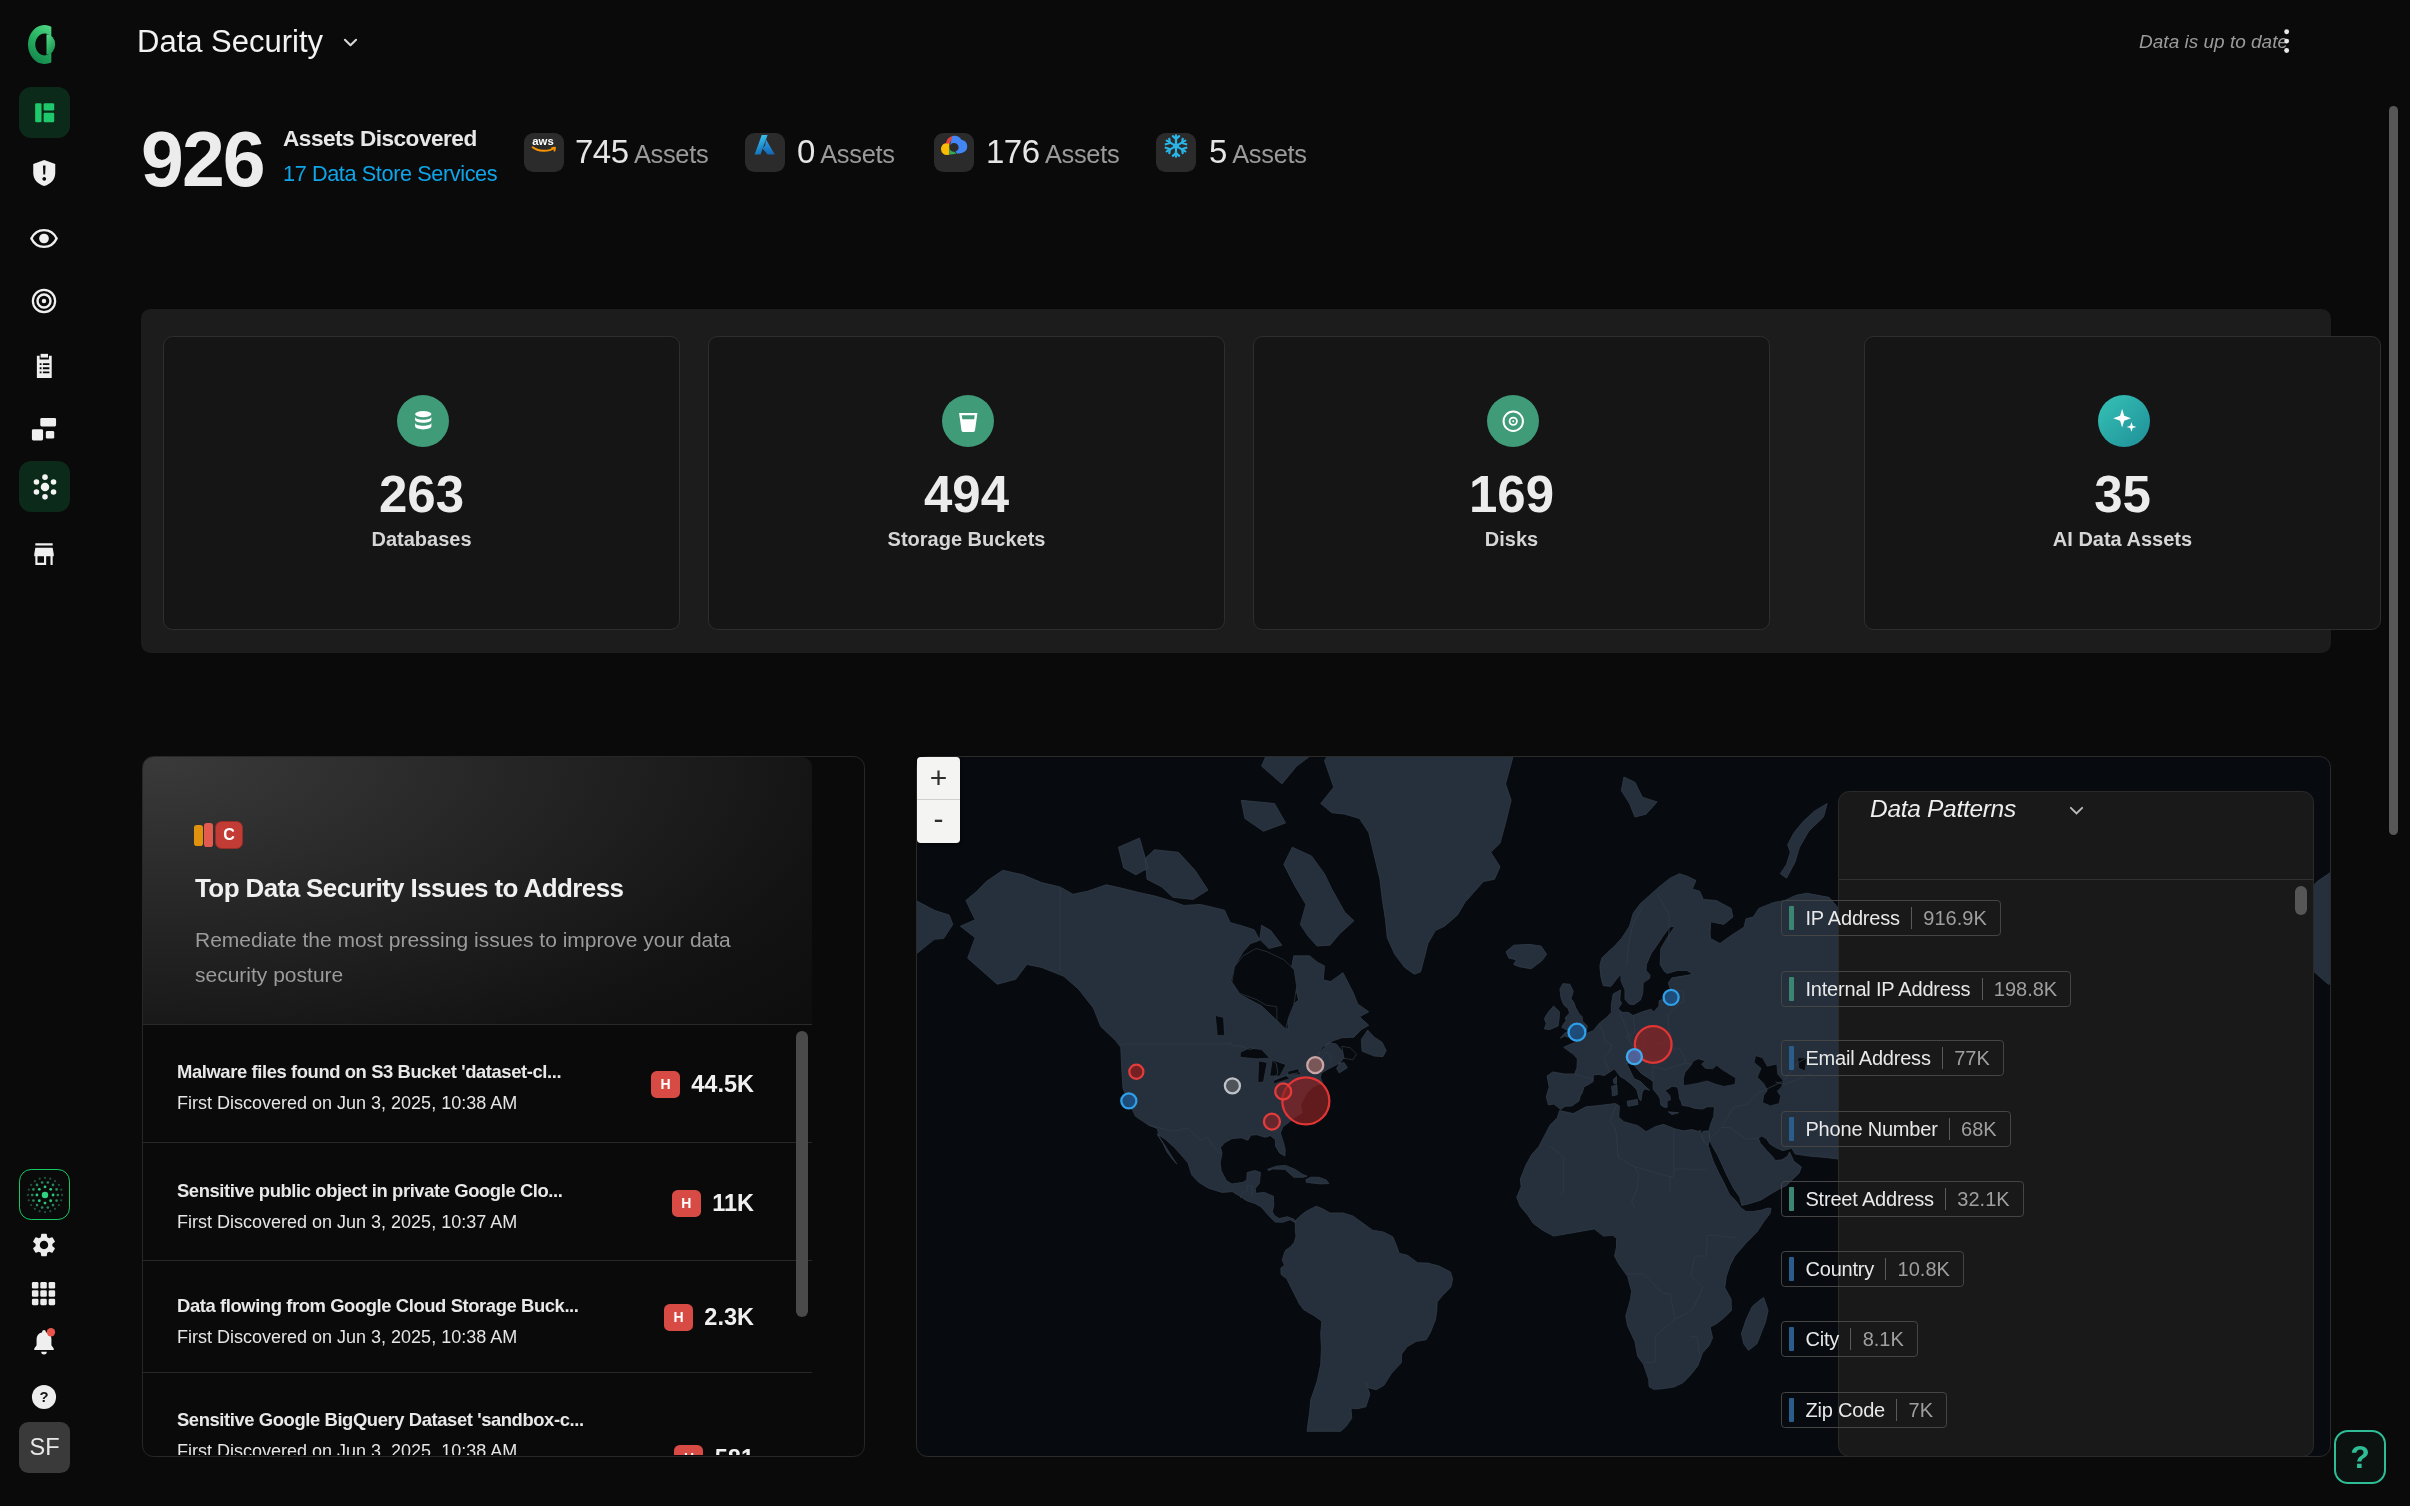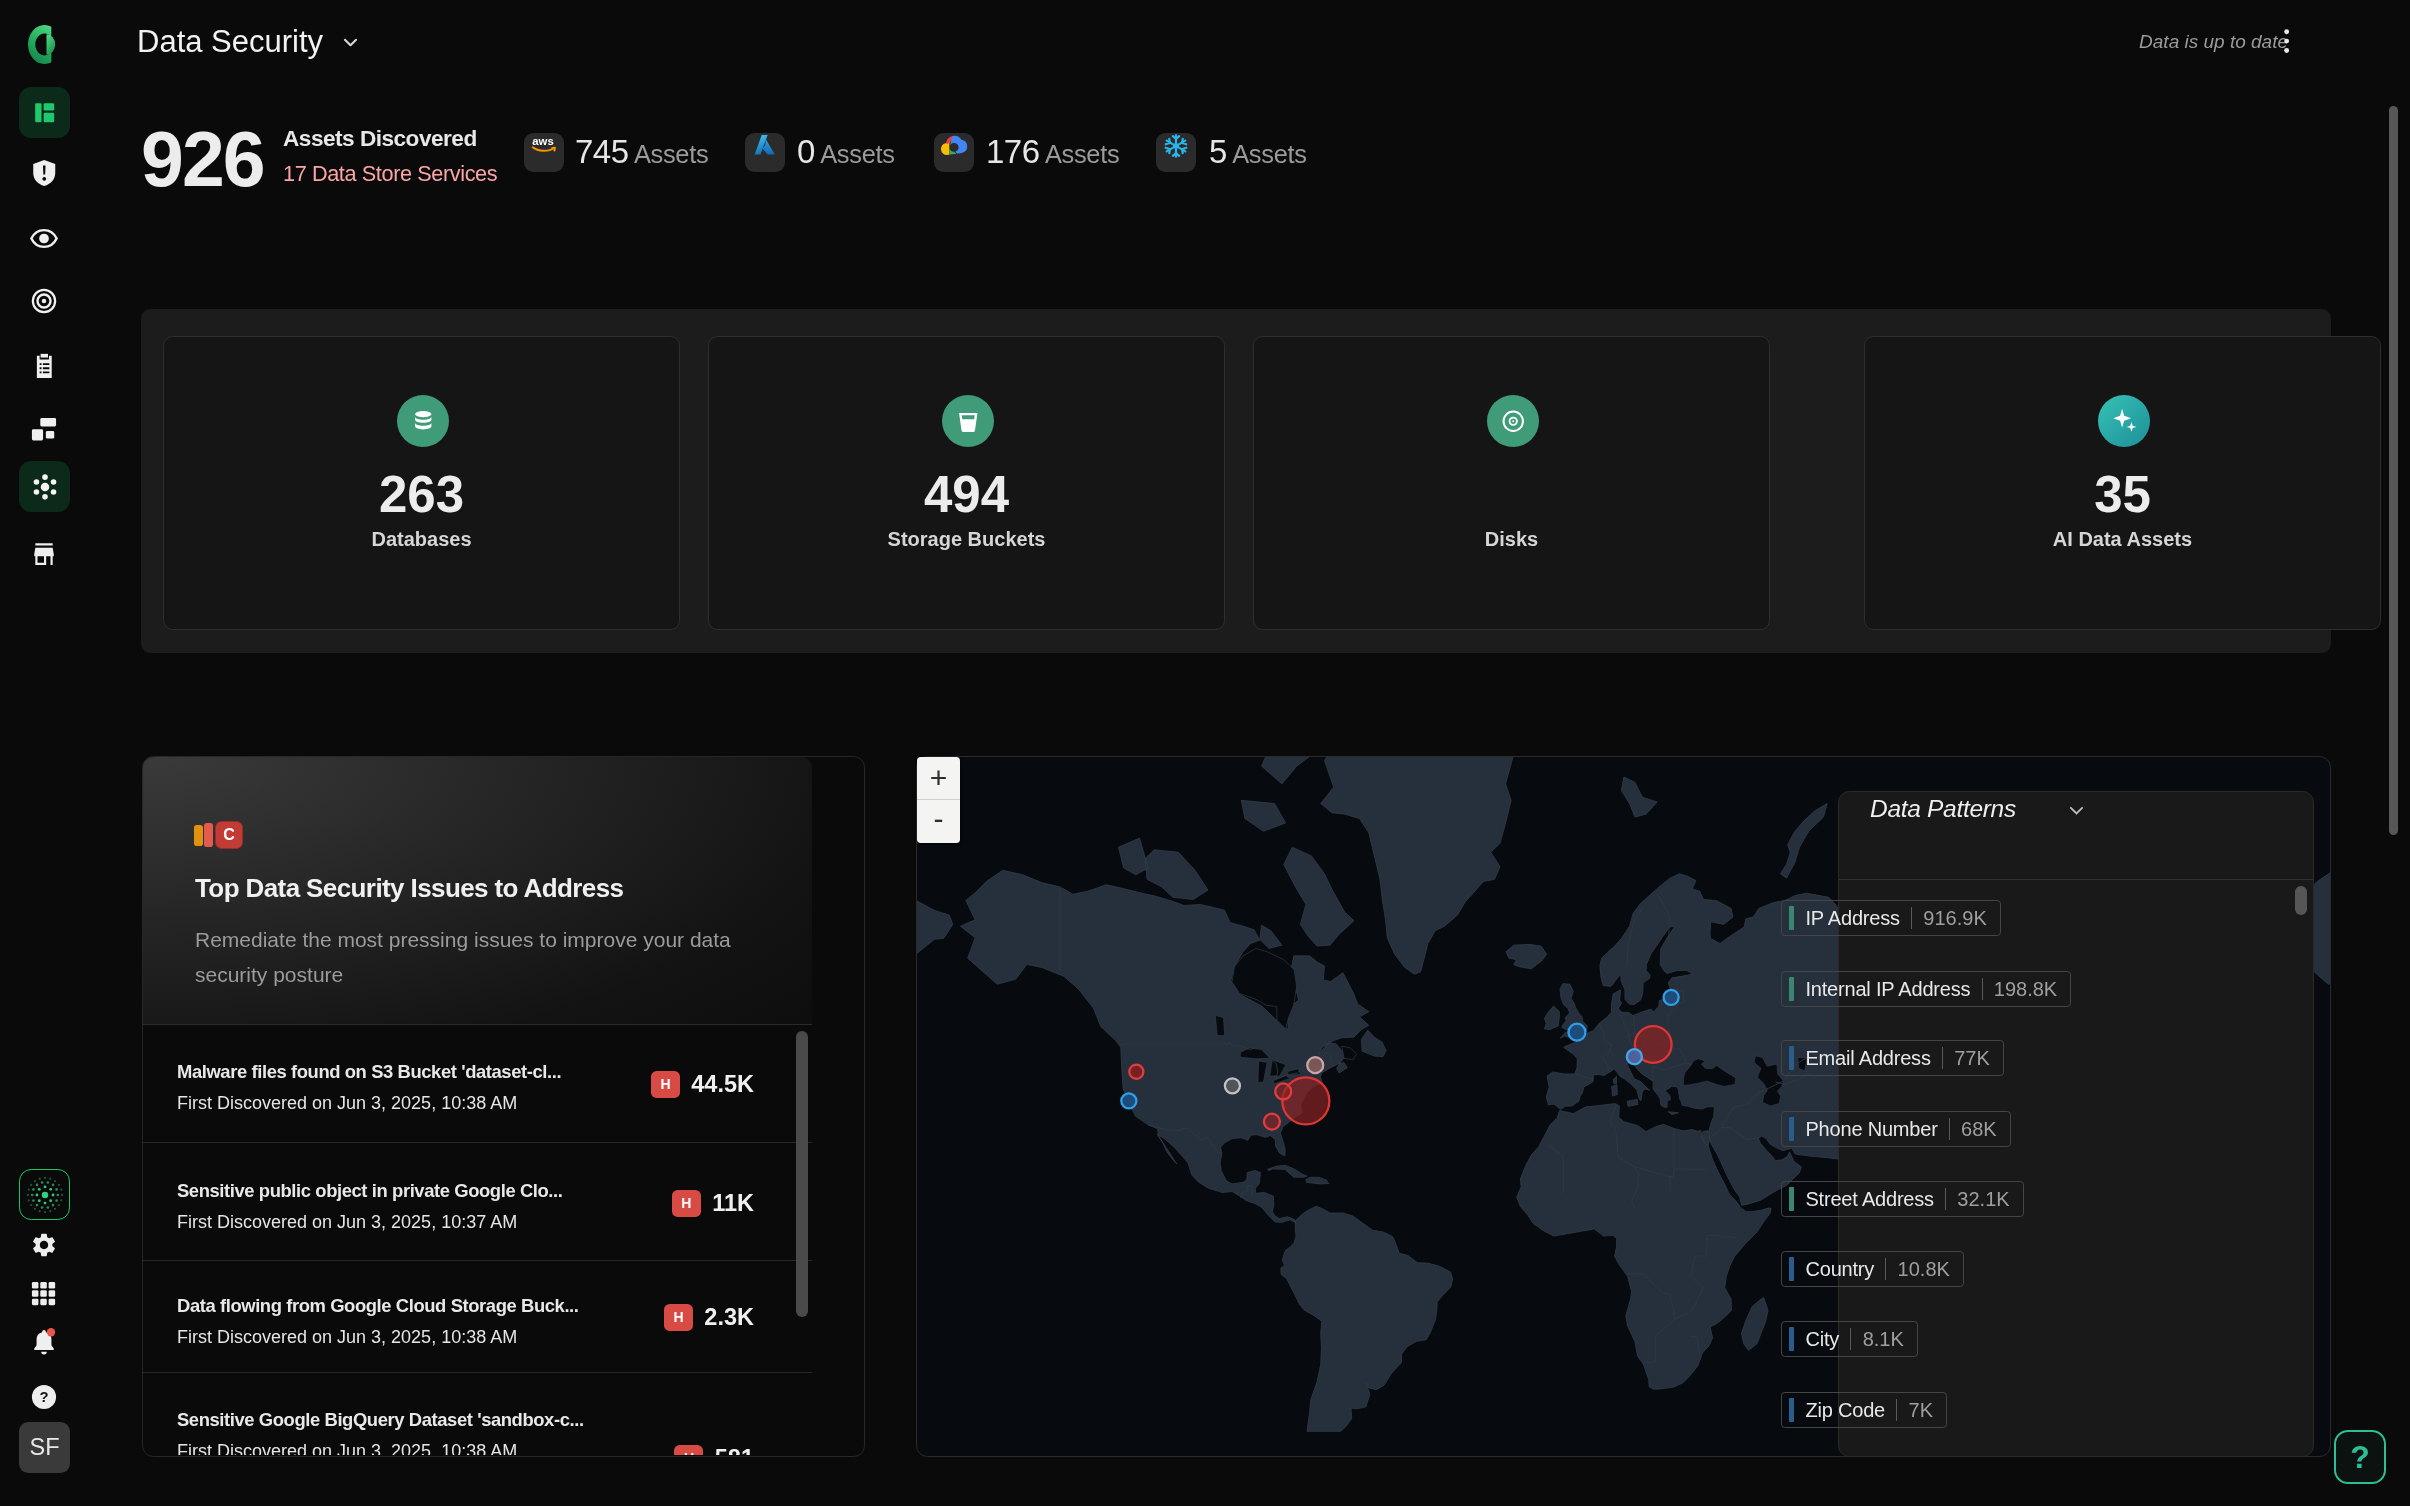--- a/index.html
+++ b/index.html
@@ -198,21 +198,21 @@
       <circle cx="25.6" cy="2.9" r="1.2" fill="#2f8f68" opacity="0.55"></circle>
       <circle cx="30.6" cy="5.4" r="1.2" fill="#2f8f68" opacity="0.55"></circle>
       <circle cx="34.6" cy="9.4" r="1.2" fill="#2f8f68" opacity="0.55"></circle>
       <circle cx="37.1" cy="14.4" r="1.2" fill="#2f8f68" opacity="0.55"></circle>
     </svg>
   </div>
 <div class="abs" style="left:19px;top:1422px;width:51px;height:51px;background:#3a3a3a;border-radius:9.4px;color:#e8e8e8;font-size:23.5px;text-align:center;line-height:51px">SF</div>
 
 <div class="abs" style="left:141px;top:115px;font-size:77px;font-weight:bold;color:#ececec;letter-spacing:-1.9px">926</div>
 <div class="abs" style="left:283px;top:126px;font-size:22.6px;font-weight:bold;letter-spacing:-0.5px;color:#e8e8e8">Assets Discovered</div>
-<div class="abs" style="left:283px;top:161px;font-size:21.7px;letter-spacing:-0.4px;color:#fca5a5">17 Data Store Services</div>
+<div class="abs" style="left:283px;top:161px;font-size:21.7px;letter-spacing:-0.4px;color:#0ea5e9">17 Data Store Services</div>
 <div class="pbox" style="left:524px">
     <svg width="32" height="21.7" viewBox="0 0 32 22">
 <text x="15" y="12" text-anchor="middle" font-family="Liberation Sans, sans-serif" font-size="11.5" font-weight="bold" fill="#fff">aws</text>
 <path d="M4.5 14.5 C10 19 21 19.2 26 15.2" fill="none" stroke="#f79400" stroke-width="2" stroke-linecap="round"></path>
 <path d="M26.6 17.8 l0.5-2.9 -2.9 0.5" fill="none" stroke="#f79400" stroke-width="2" stroke-linecap="round" stroke-linejoin="round"></path>
     </svg>
   </div>
 <div class="pnum" style="left:575px">745<span class="passets"> Assets</span></div>
 <div class="pbox" style="left:745px">
     <svg width="25.4" height="23.5" viewBox="0 0 96 96">
@@ -280,20 +280,21 @@
 <div class="slab">Storage Buckets</div>
 </div>
 <div class="scard" style="left:1253px">
 <div class="scirc" style="background:#3f9b78">
       <svg width="24.5" height="24.5" viewBox="0 0 24 24" fill="none" stroke="#fff">
 <circle cx="12" cy="12" r="9.5" stroke-width="2"></circle>
         <circle cx="12" cy="12" r="3.6" stroke-width="1.8"></circle>
         <circle cx="12" cy="12" r="1" fill="#fff" stroke="none"></circle>
       </svg>
     </div>
+<div class="snum">169</div>
 <div class="slab">Disks</div>
 </div>
 <div class="scard" style="left:1864px">
 <div class="scirc" style="background:linear-gradient(135deg,#35c2b6,#1f8f98)">
       <svg width="28" height="28" viewBox="0 0 30 30" fill="#fff">
 <path d="M13 2 l2.2 7.3 L22.5 12 l-7.3 2.7 L13 22 l-2.2-7.3 L3.5 12 l7.3-2.7 Z"></path>
 <path d="M23 16 l1.3 4 4 1.3 -4 1.3 -1.3 4 -1.3-4 -4-1.3 4-1.3 Z"></path>
       </svg>
     </div>
 <div class="snum">35</div>

